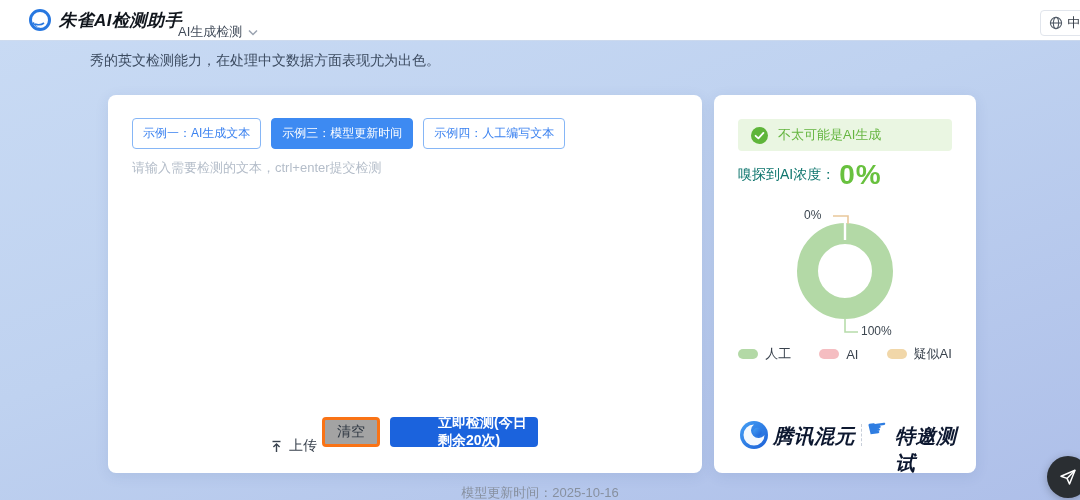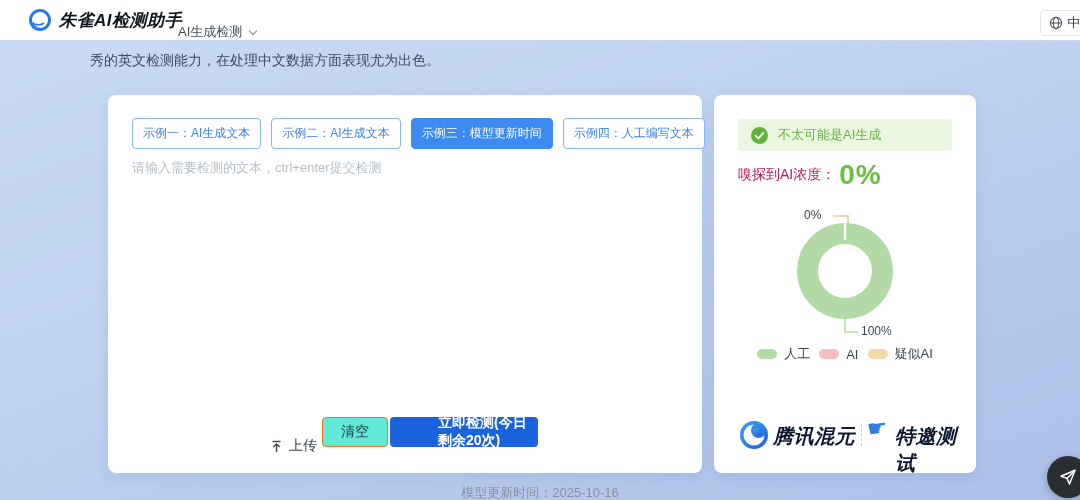--- a/index.html
+++ b/index.html
@@ -34,37 +34,37 @@
   .tabs { left:24px; top:23px; display:flex; gap:10px; }
   .tab { padding:6px 10px; font-size:12px; border:1px solid #86b6f6; color:#3b82f0; background:#fff;
          border-radius:4px; cursor:pointer; white-space:nowrap; }
   .tab.active { background:#3d8af2; border-color:#3d8af2; color:#fff; }
 
   .text-input { left:24px; top:64px; width:546px; height:250px; font-size:13px; color:#b4bdc9; cursor:text; }
 
   .editor-actions { left:0; top:322px; width:594px; height:30px; }
   .upload-btn { left:162px; top:20px; display:flex; align-items:center; gap:6px; font-size:14px;
                 color:#39424e; cursor:pointer; }
-  .clear-btn { left:214px; top:0; width:66px; height:30px; background:#5eead4; border:1px solid #f97316;
+  .clear-btn { left:214px; top:0; width:58px; height:30px; background:#a3a3a3; border:3px solid #f97316;
                border-radius:4px; font-size:14px; color:#2e3742; display:flex; align-items:center;
                justify-content:center; cursor:pointer; }
   .detect-btn { left:282px; top:0; width:148px; height:30px; background:#1b63dd; border-radius:4px;
                 font-size:14px; font-weight:700; color:#fff; display:flex; align-items:center;
                 justify-content:center; cursor:pointer;padding-left:48px; }
 
   
   .banner { left:24px; top:24px; width:214px; height:32px; background:#eaf6e2; border-radius:4px;
             display:flex; align-items:center; gap:10px; padding-left:13px; }
   .banner-text { font-size:13px; color:#64b53f; }
   .density { left:24px; top:64px; display:flex; align-items:center; gap:4px; }
-  .density-label { font-size:14px; color:#be185d; }
+  .density-label { font-size:14px; color:#0f766e; }
   .density-value { font-size:28px; font-weight:700; color:#68c13e; letter-spacing:1px; }
 
   .chart-label { font-size:12px; color:#3c4650; }
-  .legend { left:0; top:250px; width:262px; display:flex; justify-content:center; align-items:center; gap:9px; }
+  .legend { left:0; top:250px; width:262px; display:flex; justify-content:center; align-items:center; gap:28px; }
   .legend-item { display:flex; align-items:center; gap:7px; font-size:13px; color:#39424d; }
   .sw { width:20px; height:10px; border-radius:5px; display:inline-block; }
 
   .partner-name { font-size:20px; font-weight:800; font-style:italic; color:#0d1830; letter-spacing:.5px; }
   .partner-divider { left:147px; top:329px; height:22px; border-left:1px dashed #c7ced9; }
   .hand-icon { left:153px; top:320px; font-size:23px; color:#2f7de1; transform:rotate(-8deg); }
 
   .footer { left:0; top:484px; width:1080px; text-align:center; font-size:13px; color:#87909f; }
 
   .fab { left:1047px; top:456px; width:42px; height:42px; border-radius:50%; background:#2a2e32;
@@ -113,21 +113,20 @@
         <svg width="9" height="6" viewBox="0 0 10 7">
             <path d="M1 1.5 L5 5.5 L9 1.5" stroke="#c2c8d2" stroke-width="1.5" fill="none"></path>
           </svg>
       </span>
     </div>
   </div>
 
   <div class="abs card card-left">
     <div class="abs tabs">
       <div class="tab">示例一：AI生成文本</div>
-      <div class="tab">示例二：AI生成文本</div>
       <div class="tab active">示例三：模型更新时间</div>
       <div class="tab">示例四：人工编写文本</div>
     </div>
     <div class="abs text-input">请输入需要检测的文本，ctrl+enter提交检测</div>
     <div class="abs editor-actions">
       <div class="abs upload-btn">
         <span style="display:flex;">
           <svg width="13" height="13" viewBox="0 0 13 13">
             <line x1="2.5" y1="1.5" x2="10.5" y2="1.5" stroke="#39424e" stroke-width="1.4"></line>
             <line x1="6.5" y1="4" x2="6.5" y2="12" stroke="#39424e" stroke-width="1.4"></line>

